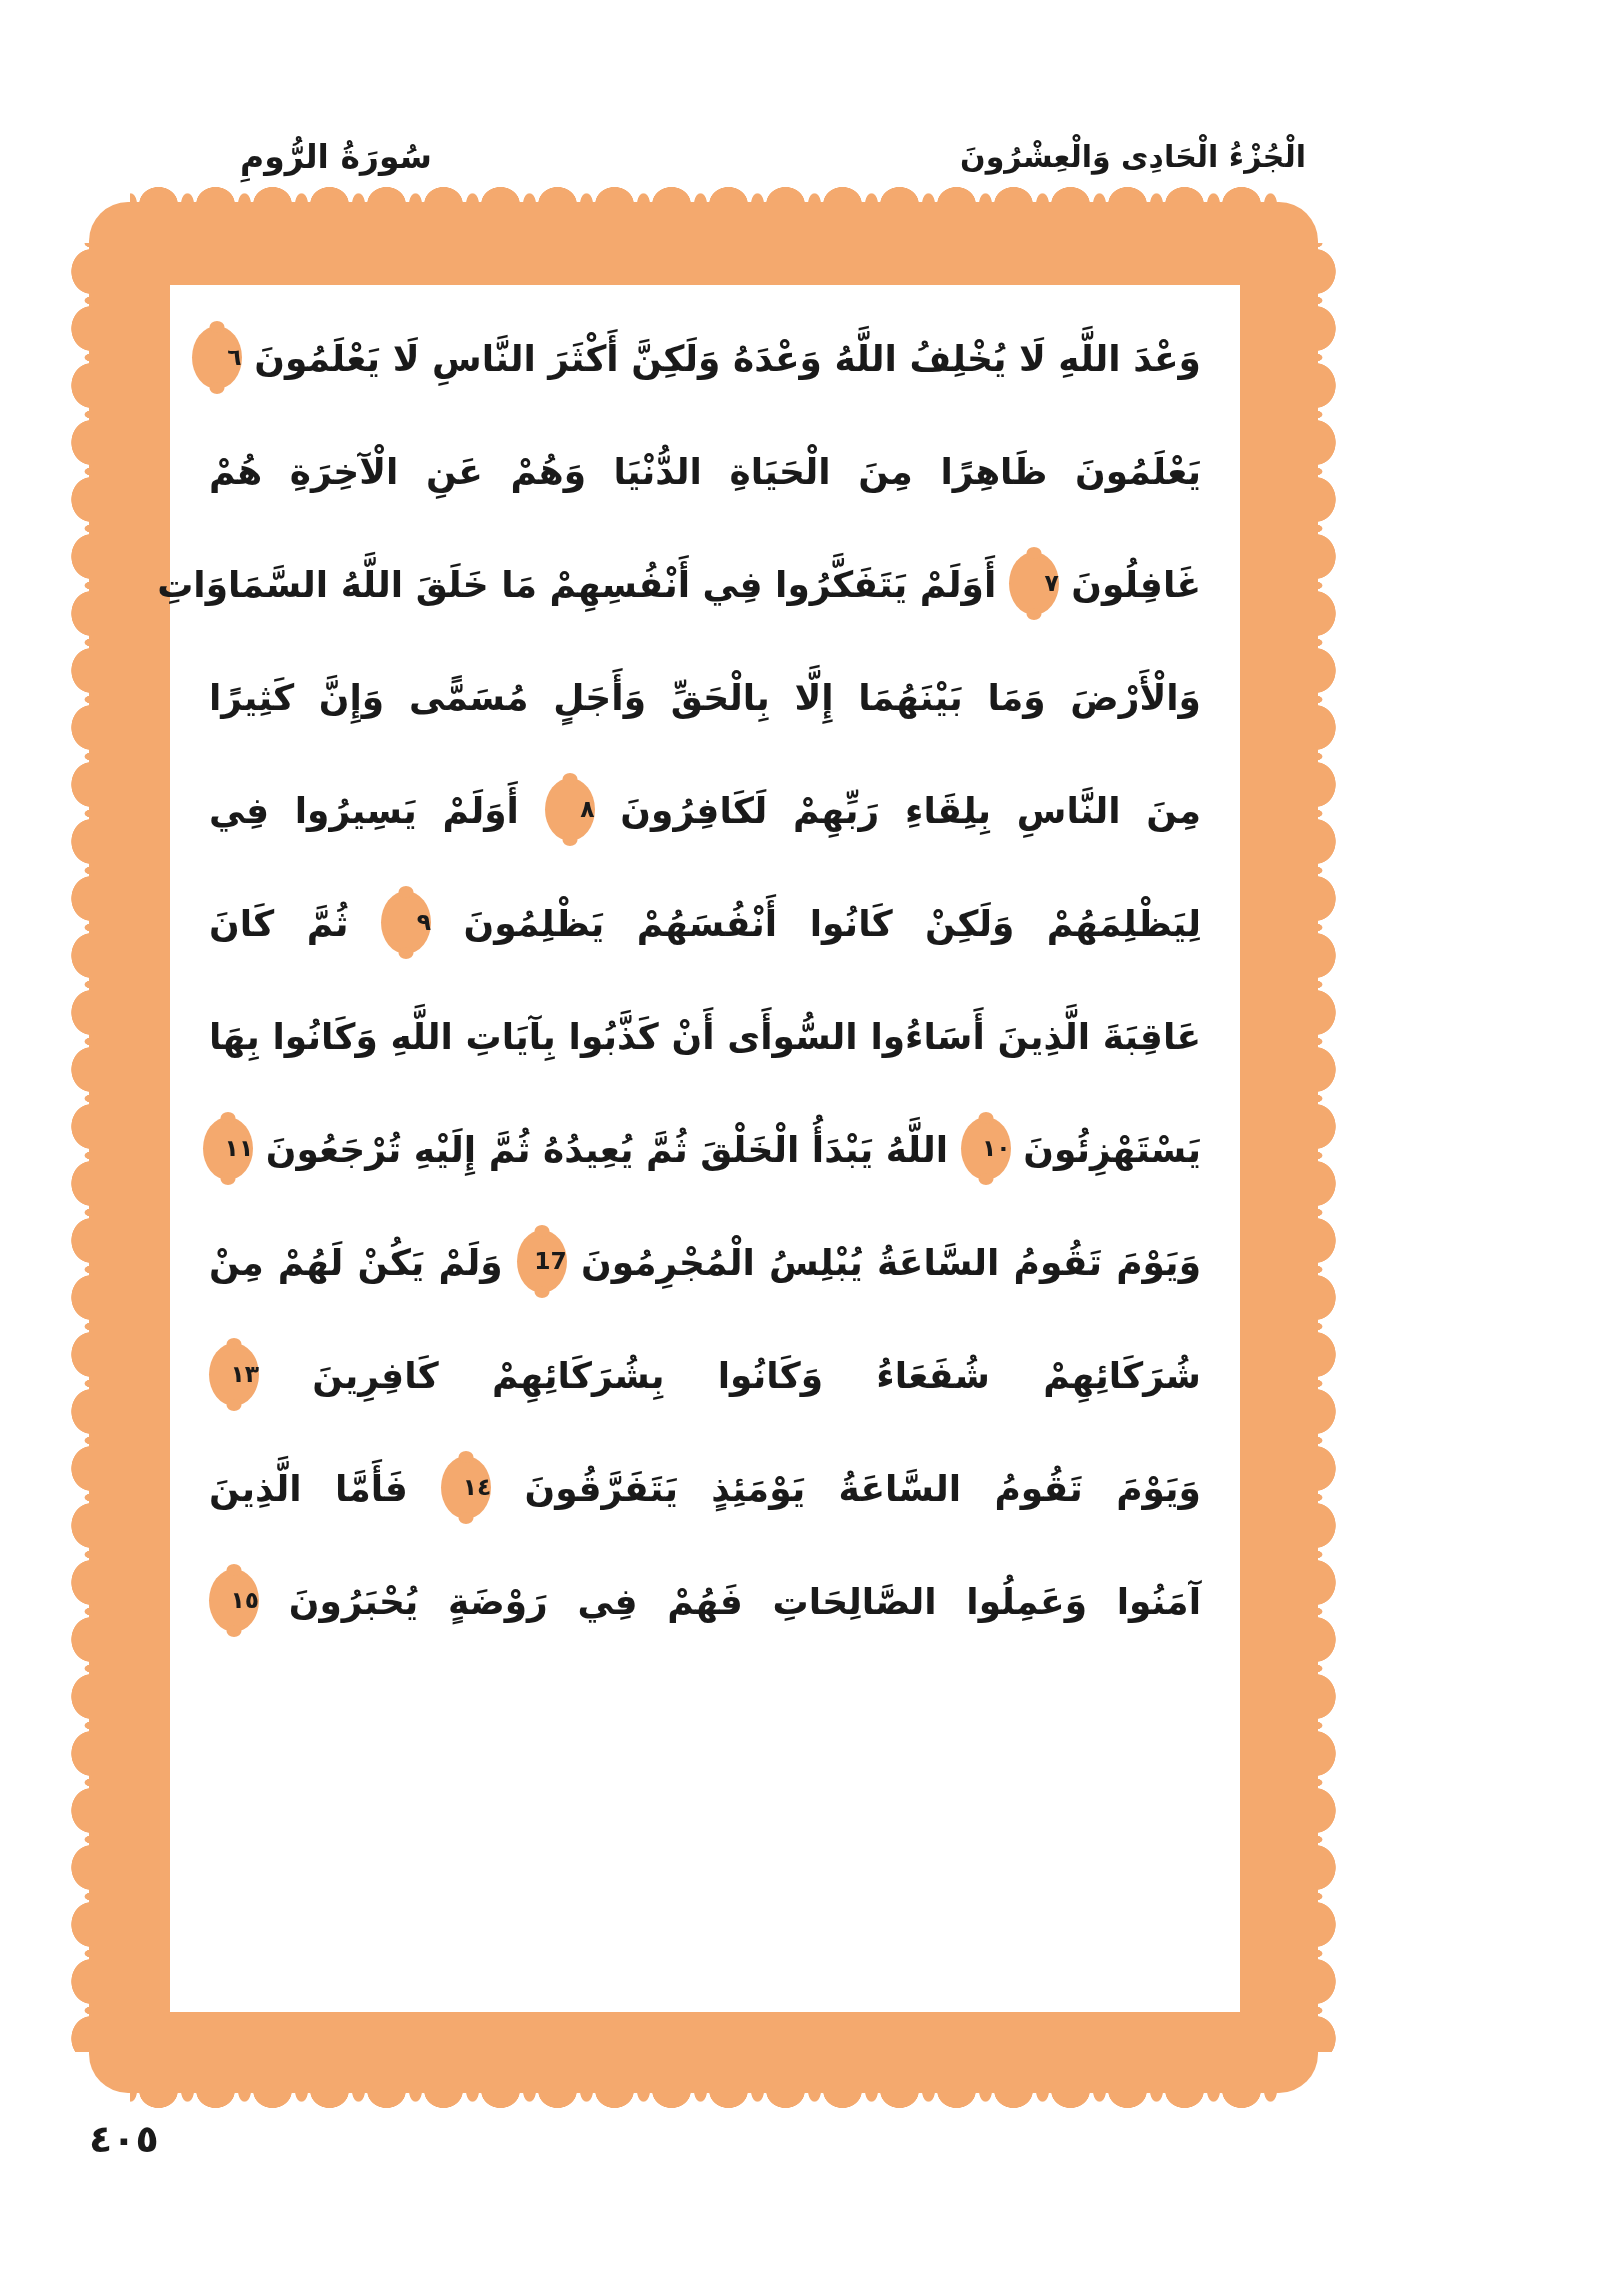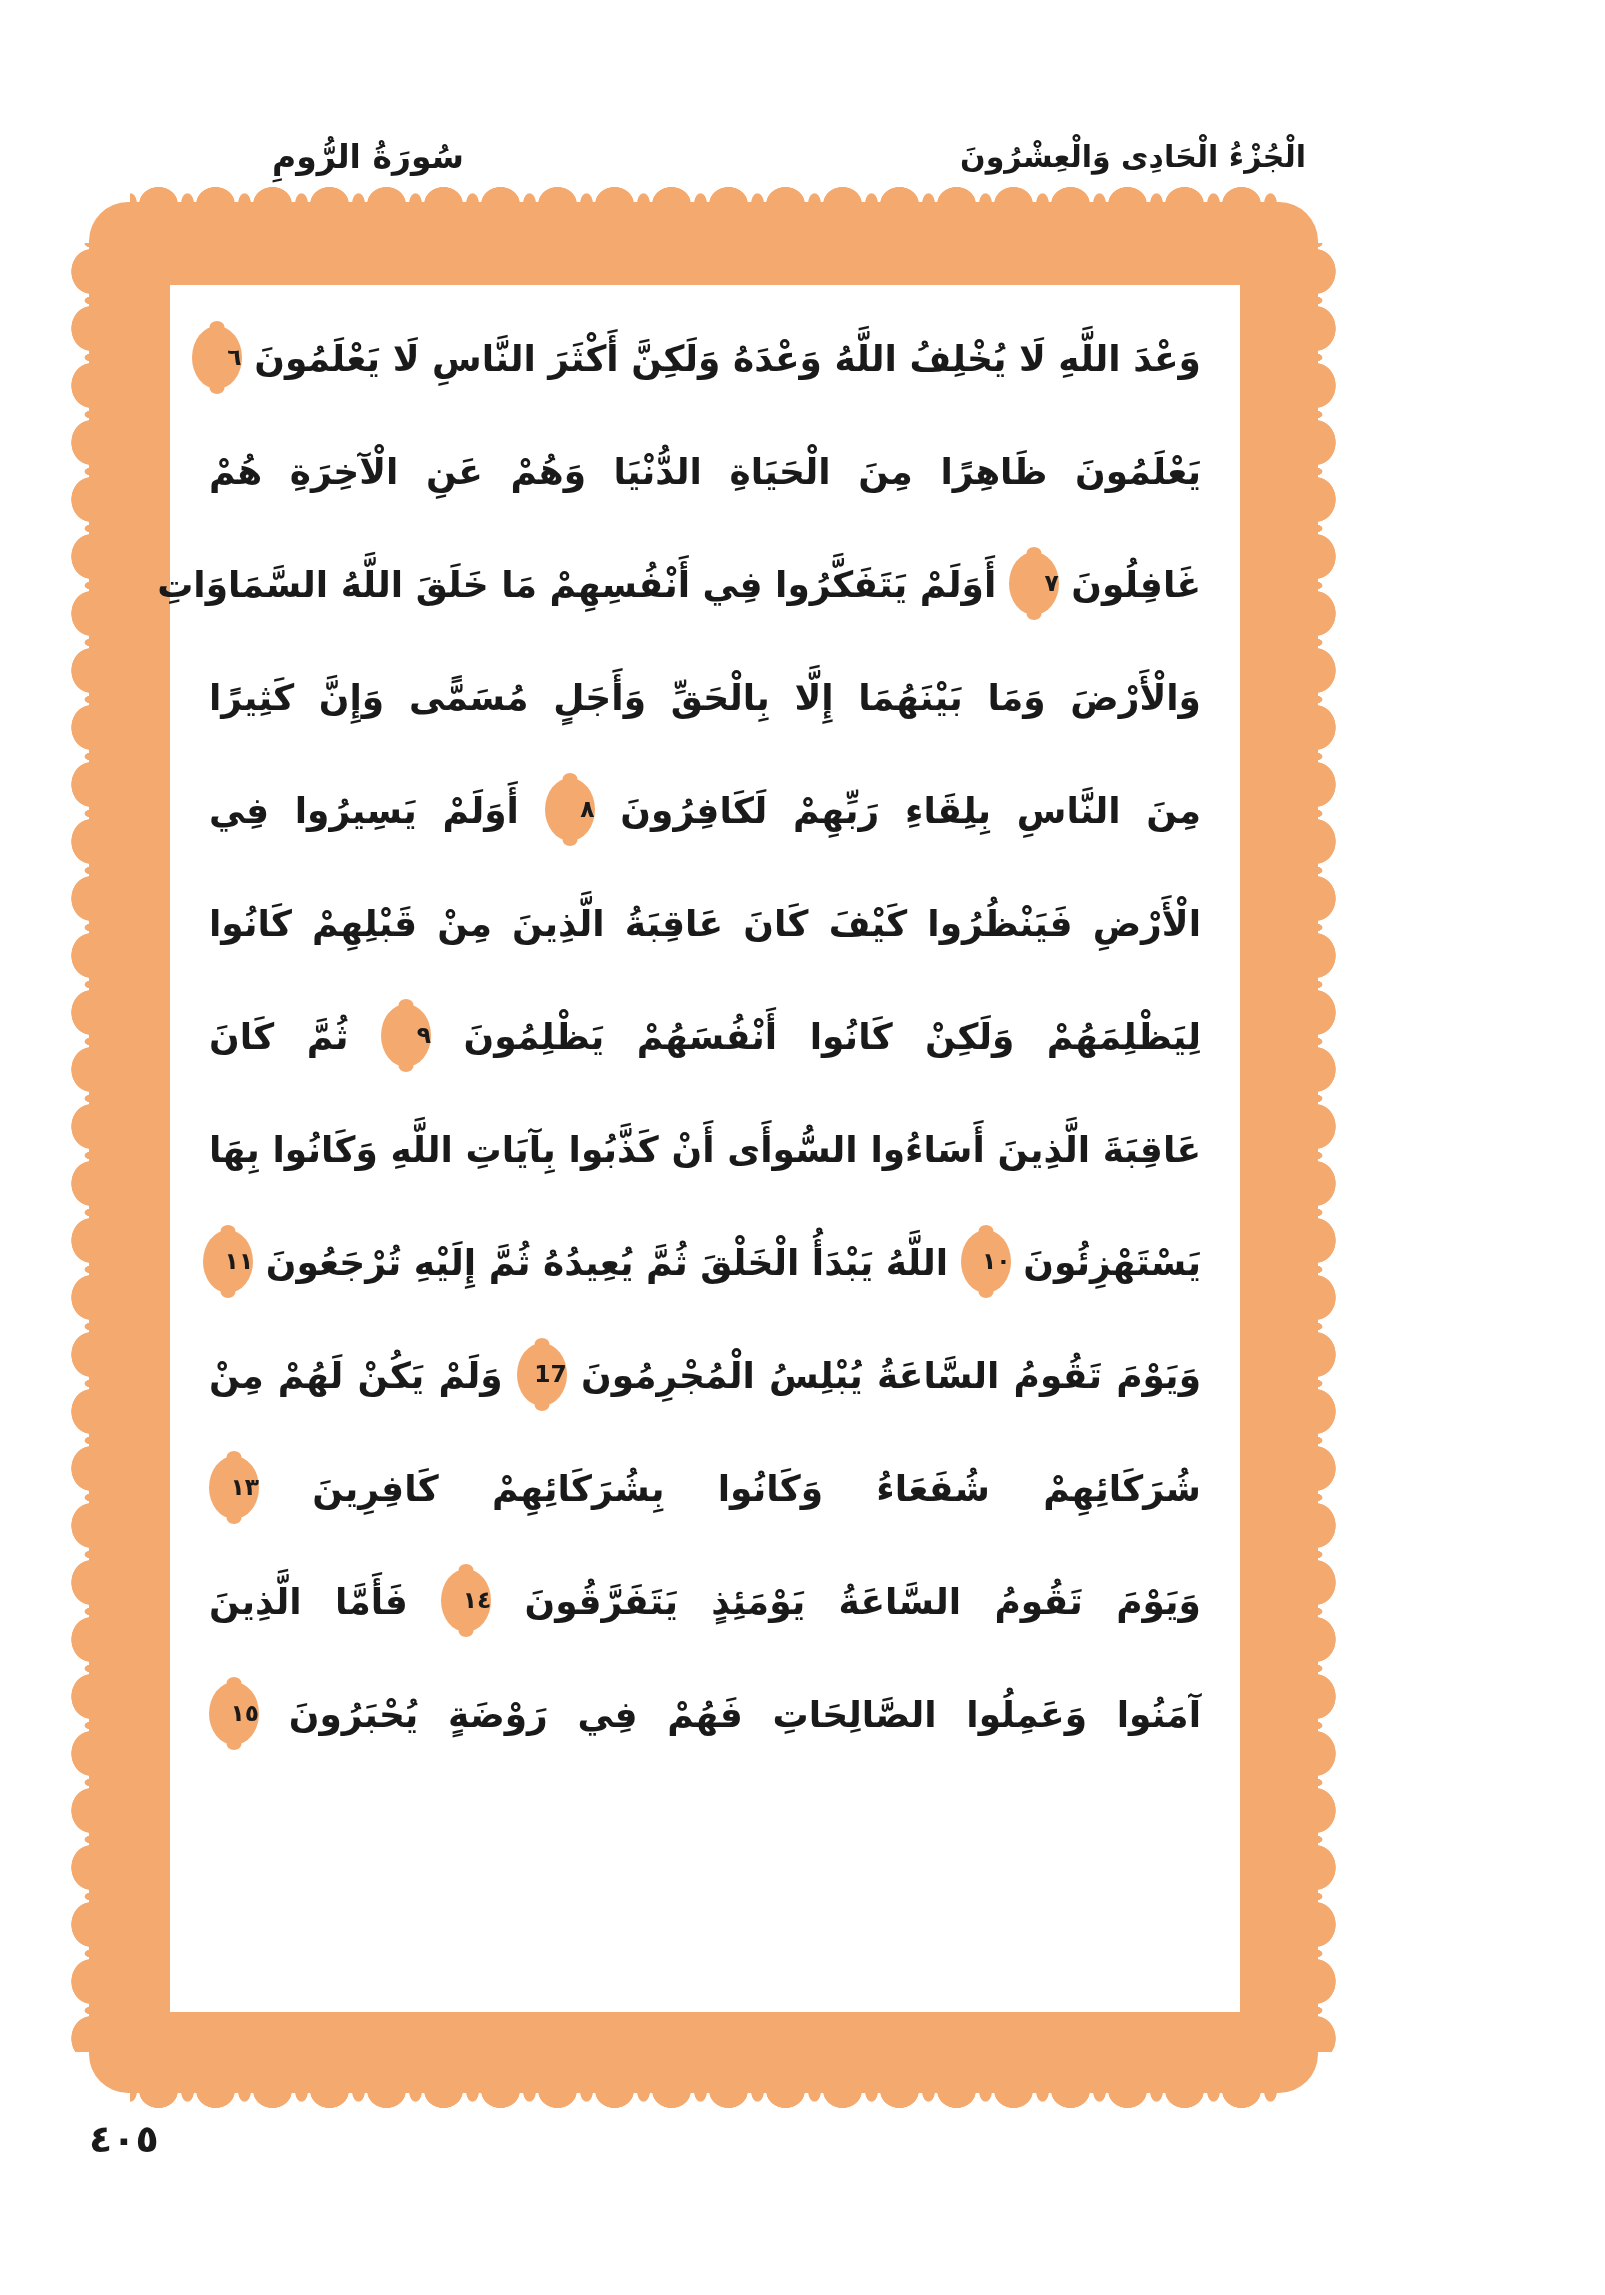--- a/index.html
+++ b/index.html
@@ -16,21 +16,20 @@
     color:var(--ink);
   }
 
   
   .head{
     position:absolute;
     top:119px;height:76px;line-height:76px;
     font-weight:bold;
     white-space:nowrap;
     direction:rtl;
-    margin-left:32px;
   }
   .head-surah{left:240px;font-size:33px;}
   .head-juz{right:299px;font-size:30px;}
 
   
   .frame{
     position:absolute;
     left:89px;top:202px;width:1229px;height:1891px;
     background:var(--orange);
     border-radius:39px;
@@ -133,21 +132,20 @@
     <div class="scallop sc-left"></div>
     <div class="scallop sc-right"></div>
 
     <div class="inner">
       <div class="lines">
           <div class="qline"><span class="qtext">وَعْدَ اللَّهِ لَا يُخْلِفُ اللَّهُ وَعْدَهُ وَلَكِنَّ أَكْثَرَ النَّاسِ لَا يَعْلَمُونَ</span> <span class="vmark"><span class="vnum">٦</span></span> </div>
           <div class="qline"><span class="qtext">يَعْلَمُونَ ظَاهِرًا مِنَ الْحَيَاةِ الدُّنْيَا وَهُمْ عَنِ الْآخِرَةِ هُمْ</span> </div>
           <div class="qline"><span class="qtext">غَافِلُونَ</span> <span class="vmark"><span class="vnum">٧</span></span> <span class="qtext">أَوَلَمْ يَتَفَكَّرُوا فِي أَنْفُسِهِمْ مَا خَلَقَ اللَّهُ السَّمَاوَاتِ</span> </div>
           <div class="qline"><span class="qtext">وَالْأَرْضَ وَمَا بَيْنَهُمَا إِلَّا بِالْحَقِّ وَأَجَلٍ مُسَمًّى وَإِنَّ كَثِيرًا</span> </div>
           <div class="qline"><span class="qtext">مِنَ النَّاسِ بِلِقَاءِ رَبِّهِمْ لَكَافِرُونَ</span> <span class="vmark"><span class="vnum">٨</span></span> <span class="qtext">أَوَلَمْ يَسِيرُوا فِي</span> </div>
-          <div class="qline"><span class="qtext">الْأَرْضِ فَيَنْظُرُوا كَيْفَ كَانَ عَاقِبَةُ الَّذِينَ مِنْ قَبْلِهِمْ كَانُوا</span> </div>
           <div class="qline"><span class="qtext">لِيَظْلِمَهُمْ وَلَكِنْ كَانُوا أَنْفُسَهُمْ يَظْلِمُونَ</span> <span class="vmark"><span class="vnum">٩</span></span> <span class="qtext">ثُمَّ كَانَ</span> </div>
           <div class="qline"><span class="qtext">عَاقِبَةَ الَّذِينَ أَسَاءُوا السُّوأَى أَنْ كَذَّبُوا بِآيَاتِ اللَّهِ وَكَانُوا بِهَا</span> </div>
           <div class="qline"><span class="qtext">يَسْتَهْزِئُونَ</span> <span class="vmark"><span class="vnum">١٠</span></span> <span class="qtext">اللَّهُ يَبْدَأُ الْخَلْقَ ثُمَّ يُعِيدُهُ ثُمَّ إِلَيْهِ تُرْجَعُونَ</span> <span class="vmark"><span class="vnum">١١</span></span> </div>
           <div class="qline"><span class="qtext">وَيَوْمَ تَقُومُ السَّاعَةُ يُبْلِسُ الْمُجْرِمُونَ</span> <span class="vmark"><span class="vnum">17</span></span> <span class="qtext">وَلَمْ يَكُنْ لَهُمْ مِنْ</span> </div>
           <div class="qline"><span class="qtext">شُرَكَائِهِمْ شُفَعَاءُ وَكَانُوا بِشُرَكَائِهِمْ كَافِرِينَ</span> <span class="vmark"><span class="vnum">١٣</span></span> </div>
           <div class="qline"><span class="qtext">وَيَوْمَ تَقُومُ السَّاعَةُ يَوْمَئِذٍ يَتَفَرَّقُونَ</span> <span class="vmark"><span class="vnum">١٤</span></span> <span class="qtext">فَأَمَّا الَّذِينَ</span> </div>
           <div class="qline"><span class="qtext">آمَنُوا وَعَمِلُوا الصَّالِحَاتِ فَهُمْ فِي رَوْضَةٍ يُحْبَرُونَ</span> <span class="vmark"><span class="vnum">١٥</span></span> </div>
         </div>
     </div>
   </div>

